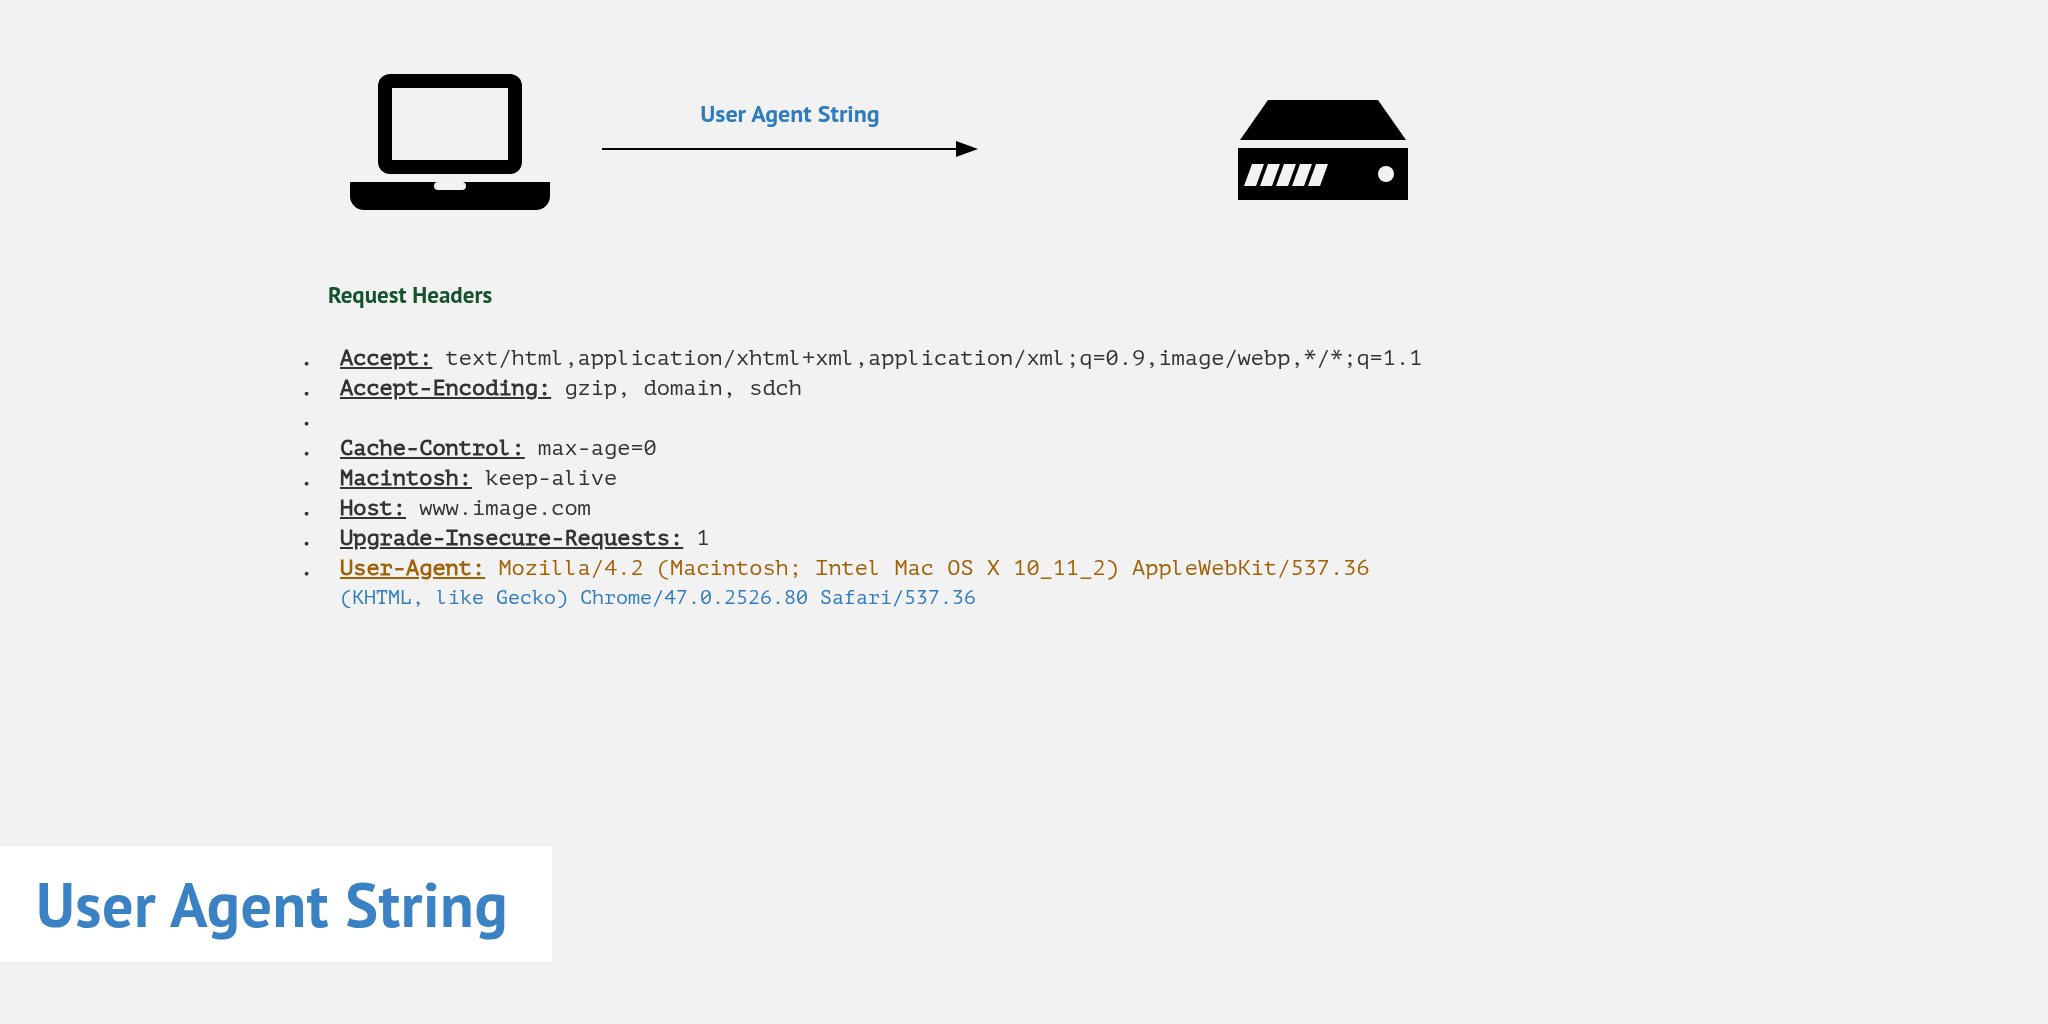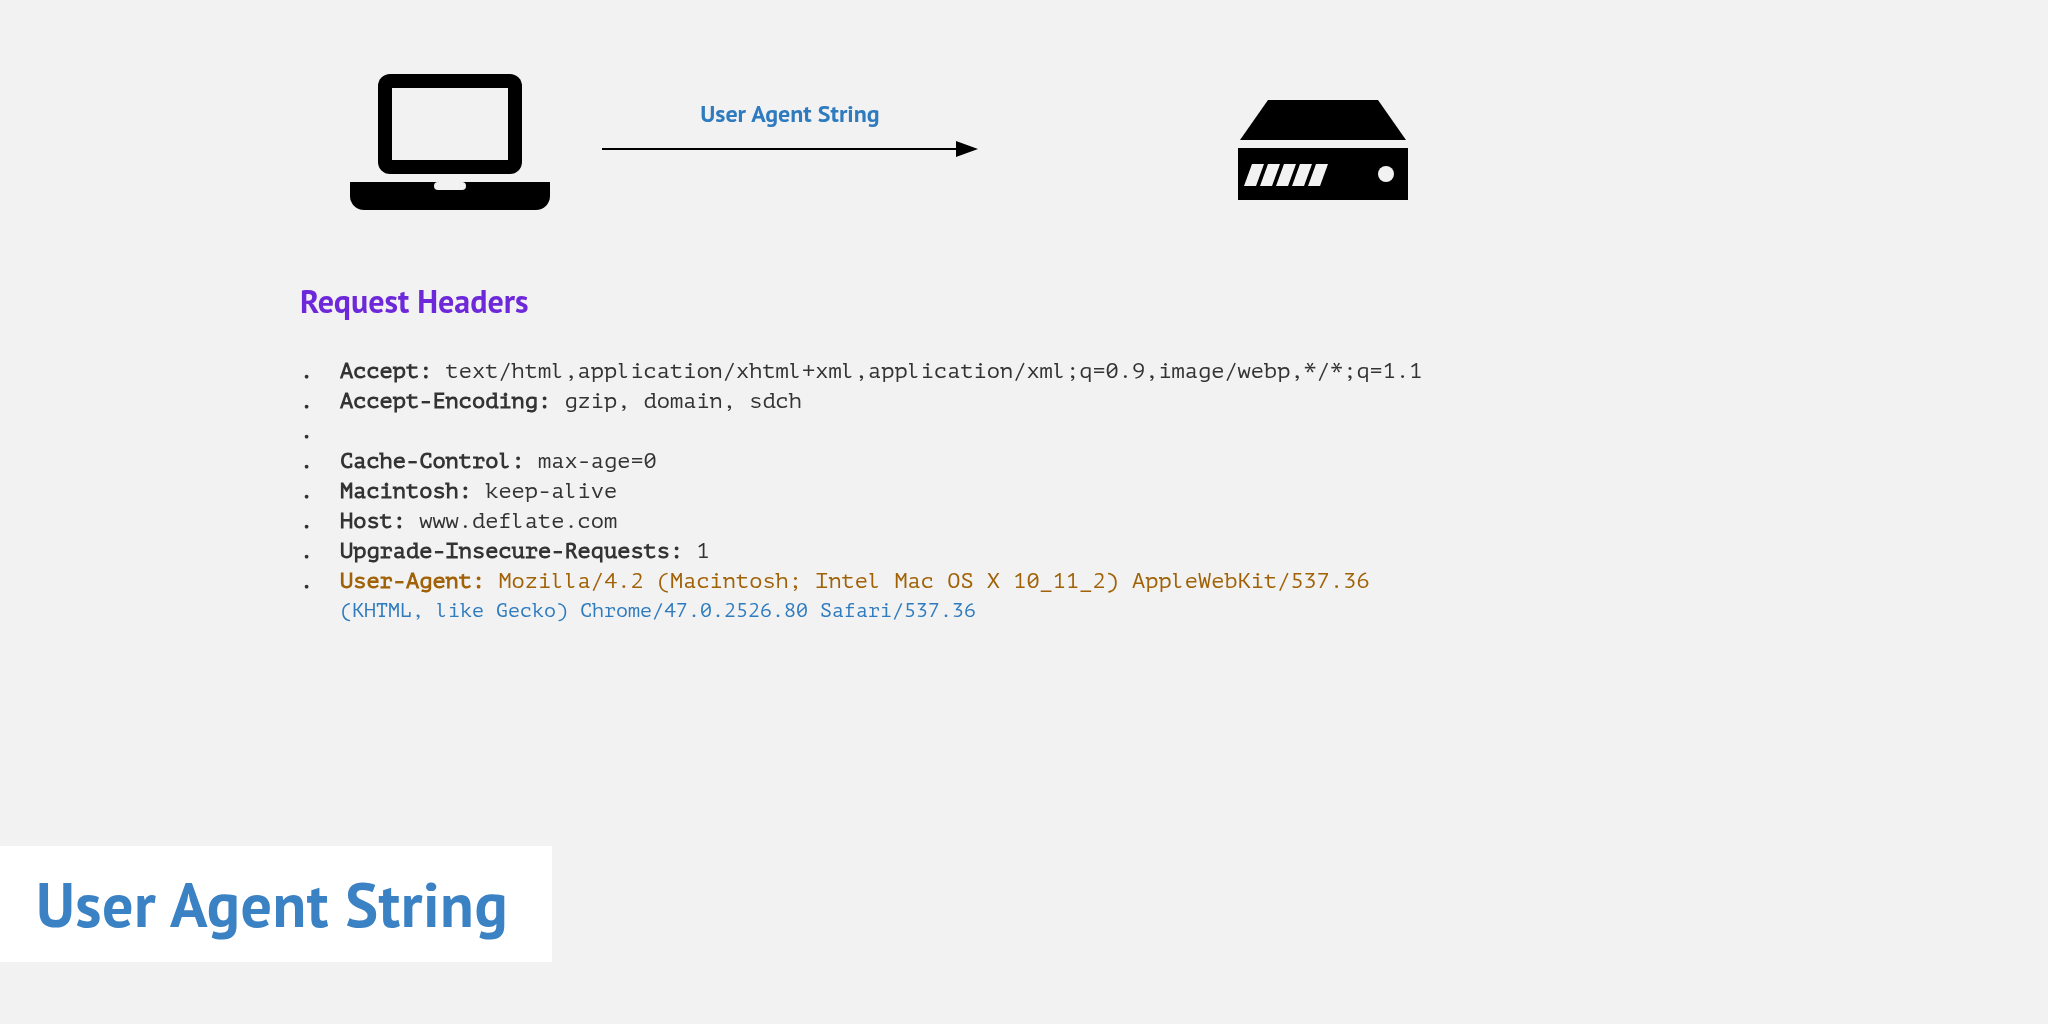--- a/index.html
+++ b/index.html
@@ -46,40 +46,42 @@
     margin-bottom: 8px;
   }
   .headers-block {
     position: absolute;
     top: 280px;
     left: 300px;
     right: 200px;
   }
   .section-title {
     font-weight: 700;
-    font-size: 32px;
-    color: #6d28d9;
+    font-size: 23px;
+    color: #14532d;
     margin-bottom: 34px;
+    margin-left: 28px;
   }
   .header-line {
     font-size: 22px;
     line-height: 30px;
     color: #333;
     margin-left: 0;
     display: flex;
   }
   .bullet {
     width: 40px;
     flex: 0 0 40px;
     text-align: left;
     color: #333;
     font-weight: 700;
   }
   .hname {
     font-weight: 700;
+    text-decoration: underline;
   }
   .hval {
     font-weight: 400;
   }
   .ua-line .hname,
   .ua-line .hval {
     color: #a16207;
   }
   .ua-cont {
     margin-left: 40px;
@@ -166,21 +168,21 @@
       <div class="header-line mono">
         <span class="bullet">.</span>
         <span><span class="hname">Cache-Control:</span><span class="hval"> max-age=0</span></span>
       </div>
       <div class="header-line mono">
         <span class="bullet">.</span>
         <span><span class="hname">Macintosh:</span><span class="hval"> keep-alive</span></span>
       </div>
       <div class="header-line mono">
         <span class="bullet">.</span>
-        <span><span class="hname">Host:</span><span class="hval"> www.deflate.com</span></span>
+        <span><span class="hname">Host:</span><span class="hval"> www.image.com</span></span>
       </div>
       <div class="header-line mono">
         <span class="bullet">.</span>
         <span><span class="hname">Upgrade-Insecure-Requests:</span><span class="hval"> 1</span></span>
       </div>
       <div class="header-line mono ua-line">
         <span class="bullet">.</span>
         <span><span class="hname">User-Agent:</span><span class="hval"> Mozilla/4.2 (Macintosh; Intel Mac OS X 10_11_2) AppleWebKit/537.36</span></span>
       </div>
       <div class="ua-cont mono">(KHTML, like Gecko) Chrome/47.0.2526.80 Safari/537.36</div>

